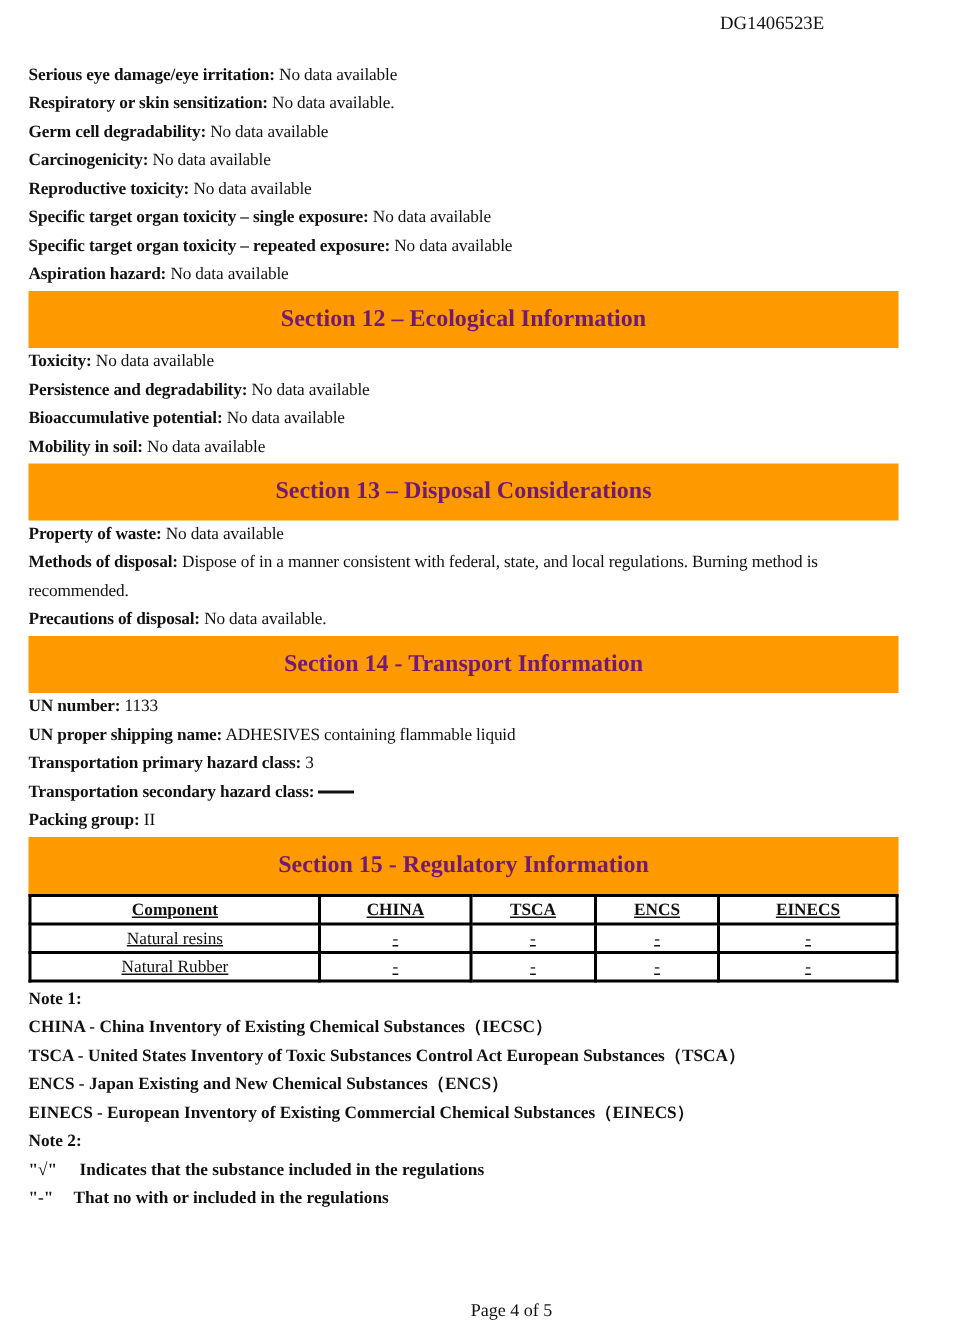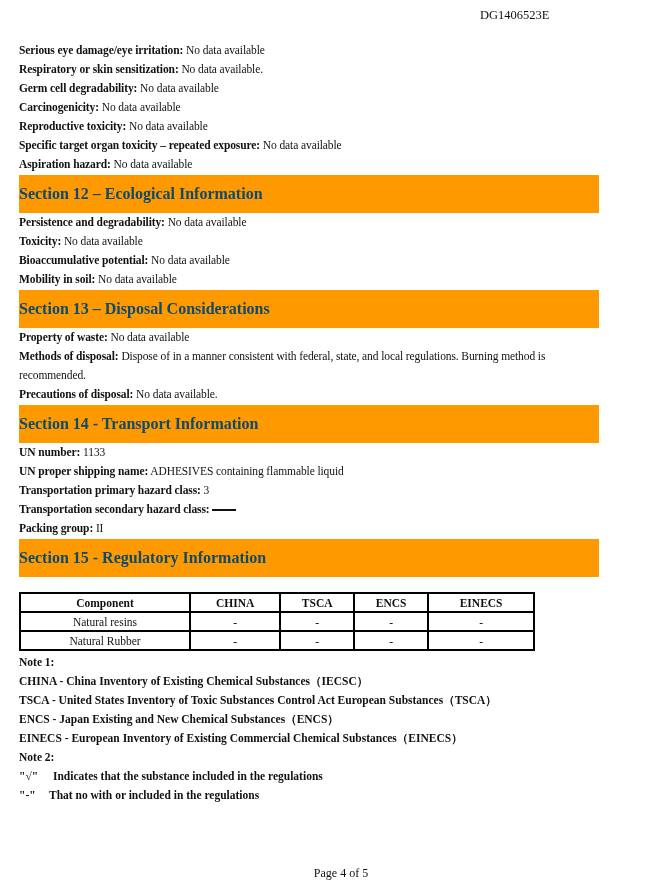--- a/index.html
+++ b/index.html
@@ -7,25 +7,25 @@
     width: 650px; height: 892px; position: relative; overflow: hidden;
     font-family: "Liberation Serif", "DejaVu Serif", serif;
     color: #111111; font-size: 11.5px;
   }
   .doc-id { position: absolute; top: 8px; left: 480px; font-size: 12.5px; }
   .content { position: absolute; left: 19px; top: 41px; width: 580px; }
   .field { height: 19px; line-height: 19px; white-space: nowrap; letter-spacing: -0.1px; }
   .field.wrap { white-space: normal; height: auto; line-height: 19px; }
   .field b { font-weight: bold; }
   .section-bar {
-    background: #ff9900; height: 38px; line-height: 38px; 
-    font-weight: bold; font-size: 16px; color: #0c4a6e; margin: 1px 0 0 0;
+    background: #ff9900; height: 38px; line-height: 38px; text-align: center;
+    font-weight: bold; font-size: 16px; color: #701a75; margin: 1px 0 0 0;
   }
   .sec12 { margin-top: 1px; }
-  table.reg { border-collapse: collapse; width: 516px; margin-top: 15px; font-size: 11.5px; }
+  table.reg { border-collapse: collapse; width: 580px; margin-top: 0; font-size: 11.5px; text-decoration: underline; }
   table.reg th, table.reg td {
     border: 2px solid #000; text-align: center; height: 17px; padding: 0;
   }
   table.reg th { font-weight: bold; }
   .note-line { height: 19px; line-height: 19px; font-weight: bold; white-space: nowrap; }
   .legend-sym { display: inline-block; width: 34px; }
   .footer { position: absolute; top: 866px; left: 0; width: 650px; text-align: center; font-size: 12px; padding-left: 16px; }
   .dash-line { display: inline-block; width: 24px; border-top: 2px solid #111; vertical-align: middle; margin-left: 2px; }
 </style>
 </head>
@@ -34,28 +34,29 @@
 <div class="doc-id">DG1406523E</div>
 
 <div class="content">
 
   <div>
     <div class="field"><b>Serious eye damage/eye irritation:</b> <span>No data available</span></div>
     <div class="field"><b>Respiratory or skin sensitization:</b> <span>No data available.</span></div>
     <div class="field"><b>Germ cell degradability:</b> <span>No data available</span></div>
     <div class="field"><b>Carcinogenicity:</b> <span>No data available</span></div>
     <div class="field"><b>Reproductive toxicity:</b> <span>No data available</span></div>
+    <div class="field"><b>Specific target organ toxicity – single exposure:</b> <span>No data available</span></div>
     <div class="field"><b>Specific target organ toxicity – repeated exposure:</b> <span>No data available</span></div>
     <div class="field"><b>Aspiration hazard:</b> <span>No data available</span></div>
   </div>
 
   <div class="section-bar sec12">Section 12 – Ecological Information</div>
   <div>
+    <div class="field"><b>Toxicity:</b> <span>No data available</span></div>
     <div class="field"><b>Persistence and degradability:</b> <span>No data available</span></div>
-    <div class="field"><b>Toxicity:</b> <span>No data available</span></div>
     <div class="field"><b>Bioaccumulative potential:</b> <span>No data available</span></div>
     <div class="field"><b>Mobility in soil:</b> <span>No data available</span></div>
   </div>
 
   <div class="section-bar">Section 13 – Disposal Considerations</div>
   <div>
     <div class="field"><b>Property of waste:</b> <span>No data available</span></div>
     <div class="field wrap"><b>Methods of disposal:</b> <span>Dispose of in a manner consistent with federal, state, and local regulations. Burning method is recommended.</span></div>
     <div class="field"><b>Precautions of disposal:</b> <span>No data available.</span></div>
   </div>

